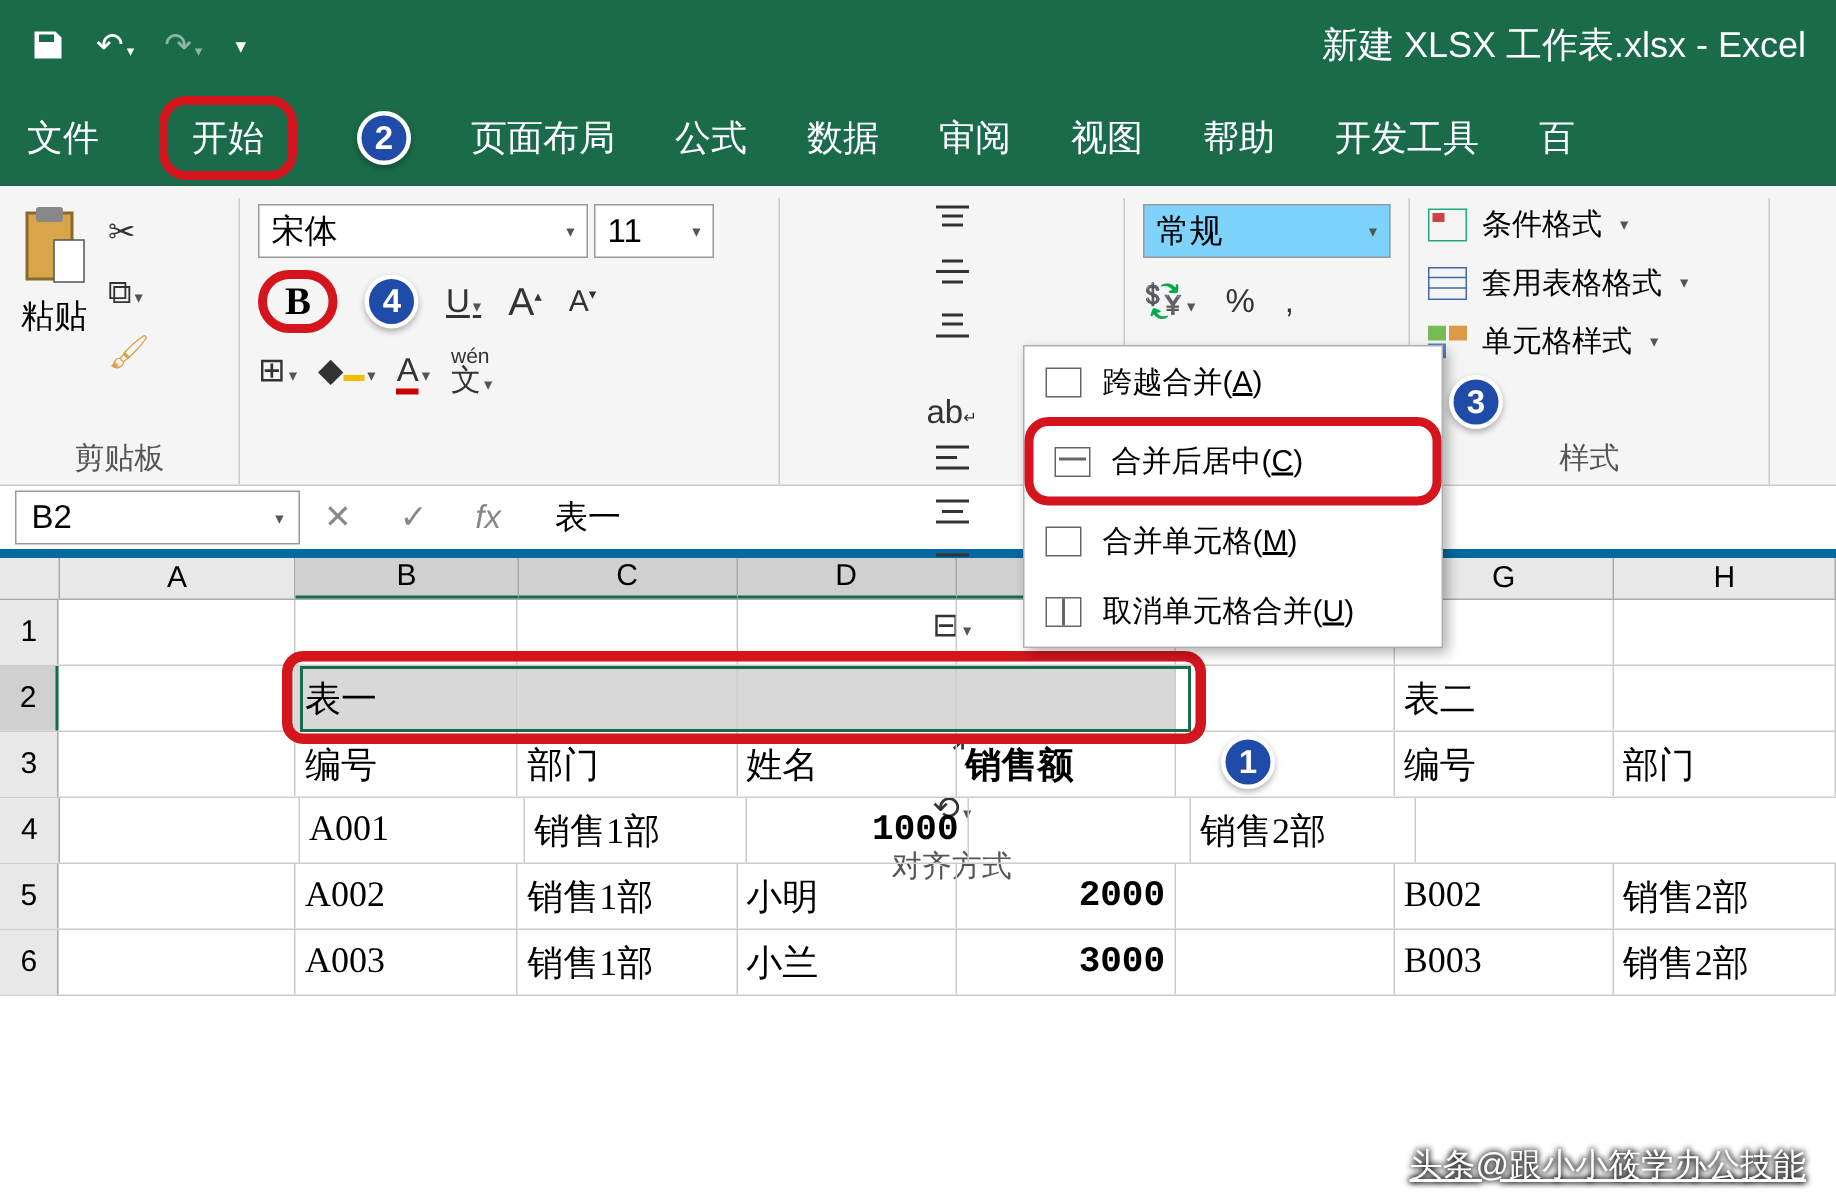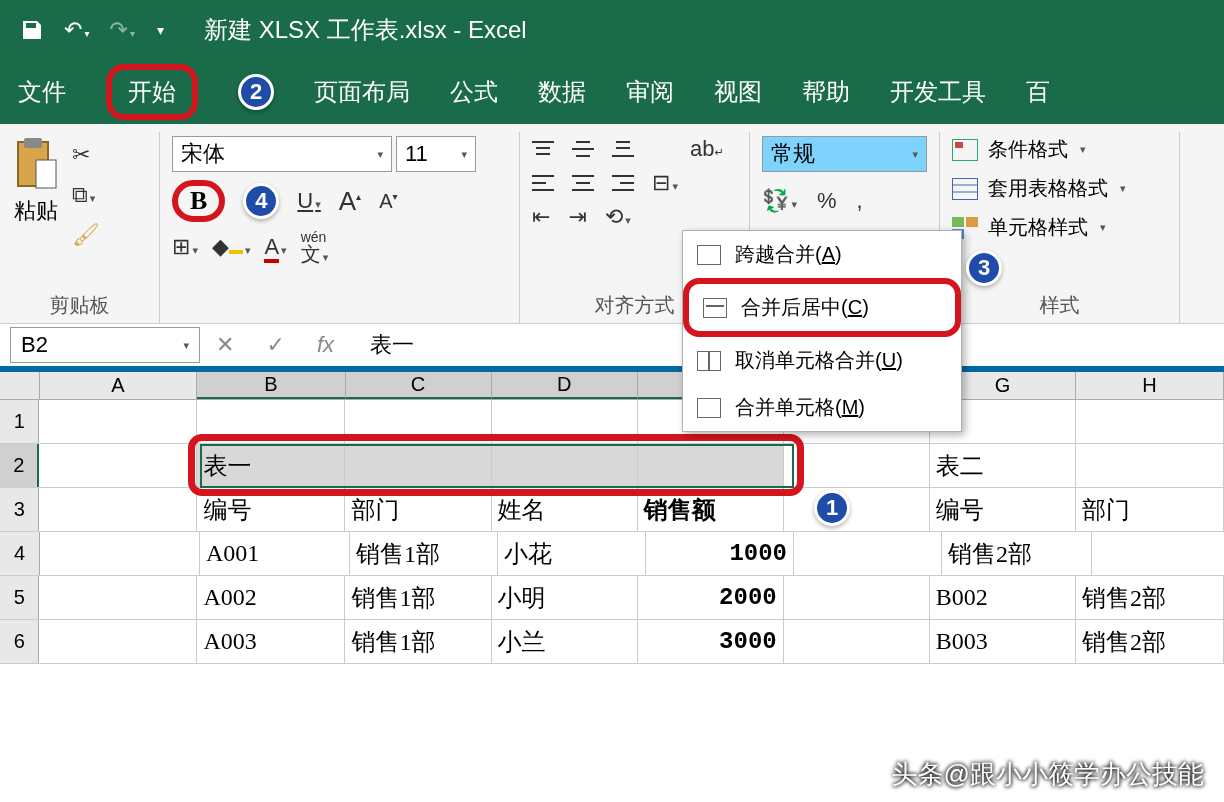--- a/index.html
+++ b/index.html
@@ -2,21 +2,21 @@
 <html><head>
 <meta charset="utf-8">
 <style>
 * { box-sizing: border-box; margin: 0; padding: 0; }
 body { font-family: "Microsoft YaHei", SimSun, sans-serif; background: #fff; width: 1224px; height: 802px; overflow: hidden; position: relative; }
 .titlebar { background: #1a6b4a; height: 60px; display: flex; align-items: center; padding: 0 20px; color: #fff; }
 .titlebar .save-icon { width: 24px; height: 24px; margin-right: 20px; }
 .titlebar .undo-redo { display: flex; gap: 20px; align-items: center; margin-right: 40px; }
 .titlebar .undo-icon, .titlebar .redo-icon { font-size: 22px; }
 .titlebar .dd { font-size: 10px; margin-left: 2px; }
-.titlebar .title { flex: 1; text-align: left; font-size: 24px; }
+.titlebar .title { flex: 1; text-align: right; font-size: 24px; }
 .menubar { background: #1a6b4a; height: 64px; display: flex; align-items: center; gap: 40px; padding: 0 18px; color: #fff; font-size: 24px; }
 .menubar .mitem { cursor: pointer; }
 .mitem-highlight { border: 6px solid #d4151e; border-radius: 18px; padding: 6px 16px; }
 .badge { display: inline-flex; align-items: center; justify-content: center; width: 36px; height: 36px; border-radius: 50%; background: #1f4ca8; color: #fff; font-weight: bold; font-size: 22px; border: 3px solid #fff; box-shadow: 0 2px 4px rgba(0,0,0,0.3); }
 .ribbon { background: #f5f5f5; border-bottom: 1px solid #ccc; height: 200px; display: flex; padding-top: 8px; }
 .rgroup { border-right: 1px solid #ccc; padding: 4px 12px 4px 12px; display: flex; flex-direction: column; justify-content: space-between; }
 .rgroup-label { text-align: center; font-size: 20px; color: #555; margin-top: 4px; }
 .clip-group { width: 160px; }
 .clip-top { display: flex; gap: 12px; height: 140px; }
 .paste-block { display: flex; flex-direction: column; align-items: center; gap: 4px; }
@@ -26,21 +26,21 @@
 .font-group { width: 360px; }
 .font-row1 { display: flex; gap: 4px; margin-bottom: 8px; text-align: right; }
 .font-name-box { border: 1px solid #999; background: #fff; height: 36px; width: 220px; display: flex; align-items: center; padding: 0 8px; font-size: 22px; }
 .font-size-box { border: 1px solid #999; background: #fff; height: 36px; width: 80px; display: flex; align-items: center; padding: 0 8px; font-size: 22px; }
 .font-row2 { display: flex; gap: 18px; align-items: center; margin-bottom: 8px; }
 .bold-btn { font-weight: bold; font-size: 26px; font-family: "Times New Roman"; }
 .bold-highlight { border: 6px solid #d4151e; border-radius: 24px; padding: 0 12px; display: inline-block; }
 .font-row3 { display: flex; gap: 14px; align-items: center; }
 .ico { font-size: 22px; color: #333; }
 .align-group { width: 230px; }
-.align-row { display: flex; gap: 18px; margin-bottom: 8px; align-items: center; }
+.align-row { display: flex; gap: 18px; margin-bottom: 8px; align-items: center; flex-direction: column; }
 .align-ico { width: 22px; height: 18px; }
 .num-group { width: 190px; }
 .num-row1 { border: 1px solid #999; background: #7dd3fc; height: 36px; display: flex; align-items: center; padding: 0 8px; font-size: 22px; margin-bottom: 16px; }
 .num-row2 { display: flex; gap: 20px; align-items: center; }
 .style-group { width: 240px; }
 .style-item { display: flex; gap: 10px; align-items: center; font-size: 20px; margin-bottom: 12px; }
 .style-ico { width: 26px; height: 22px; }
 .dropdown-caret { font-size: 11px; color: #555; margin-left: 2px; }
 .merge-menu { position: absolute; left: 682px; top: 230px; width: 280px; background: #fff; border: 1px solid #b0b0b0; box-shadow: 3px 3px 8px rgba(0,0,0,0.3); z-index: 100; }
 .merge-item { display: flex; align-items: center; gap: 14px; padding: 10px 14px; font-size: 20px; cursor: pointer; }
@@ -57,21 +57,21 @@
 .corner { width: 40px; background: #e8e8e8; border-right: 1px solid #aaa; }
 .row { display: flex; height: 44px; border-bottom: 1px solid #ccc; }
 .rh { width: 40px; background: #e8e8e8; border-right: 1px solid #aaa; display: flex; align-items: center; justify-content: center; font-size: 20px; font-family: Arial; }
 .rh.sel { background: #d0d0d0; border-right: 2px solid #1a6b4a; }
 .cell { border-right: 1px solid #ccc; display: flex; align-items: center; padding: 0 6px; font-size: 24px; font-family: SimSun; }
 .cell.selrow { background: #d8d8d8; }
 .cell.num { justify-content: flex-end; font-family: "Courier New"; }
 .cA { width: 160px; } .cB { width: 150px; } .cC { width: 148px; } .cD { width: 148px; } .cE { width: 148px; font-weight: bold; } .cF { width: 148px; } .cG { width: 148px; } .cH { width: 150px; }
 .sel-rect { position: absolute; border: 2px solid #1a6b4a; pointer-events: none; }
 .hi-row-rect { position: absolute; border: 7px solid #d4151e; border-radius: 14px; pointer-events: none; }
-.watermark { position: absolute; right: 20px; bottom: 10px; font-size: 26px; color: #fff; text-shadow: 0 0 4px #000, 0 0 4px #000; z-index: 200; }
+.watermark { position: absolute; right: 20px; bottom: 10px; font-size: 22px; color: #fff; text-shadow: 0 0 4px #000, 0 0 4px #000; z-index: 200; text-decoration: underline; }
 .ulet { text-decoration: underline; }
 </style>
 </head>
 <body>
 
 <div class="titlebar">
   <svg class="save-icon" viewBox="0 0 24 24">
       <path fill="#fff" d="M3 3h14l4 4v14H3V3zm3 2v5h10V5H6zm1 9h10v5H7v-5z"></path>
     </svg>
   <div class="undo-redo">
@@ -245,28 +245,28 @@
     <div class="merge-ico"></div>
     <span><span>跨越合并</span>(<span class="ulet">A</span>)</span>
   </div>
   <div class="merge-item merge-hi">
     <div class="merge-ico">
         <div style="position:absolute;left:2px;top:6px;width:18px;height:2px;background:#666"></div>
       </div>
     <span><span>合并后居中</span>(<span class="ulet">C</span>)</span>
   </div>
   <div class="merge-item">
+    <div class="merge-ico"></div>
+    <span><span>合并单元格</span>(<span class="ulet">M</span>)</span>
+  </div>
+  <div class="merge-item">
     <div class="merge-ico">
         <div style="position:absolute;left:10px;top:0;width:2px;height:18px;background:#666"></div>
       </div>
     <span><span>取消单元格合并</span>(<span class="ulet">U</span>)</span>
-  </div>
-  <div class="merge-item">
-    <div class="merge-ico"></div>
-    <span><span>合并单元格</span>(<span class="ulet">M</span>)</span>
   </div>
 </div>
 <span class="badge" style="position:absolute;left:966px;top:250px;z-index:101">3</span>
 
 <div class="formula-bar">
   <div class="name-box">
       <span>B2</span>
       <span style="margin-left:auto" class="dropdown-caret">▾</span>
     </div>
   <span class="fb-ico">✕</span>
@@ -319,21 +319,20 @@
     <div class="cell cE">销售额</div>
     <div class="cell cF"></div>
     <div class="cell cG">编号</div>
     <div class="cell cH">部门</div>
   </div>
   <div class="row">
     <div class="rh">4</div>
     <div class="cell cA"></div>
     <div class="cell cB">A001</div>
     <div class="cell cC">销售1部</div>
-    <div class="cell cD">小花</div>
     <div class="cell cE num">1000</div>
     <div class="cell cF"></div>
     <div class="cell cH">销售2部</div>
   </div>
   <div class="row">
     <div class="rh">5</div>
     <div class="cell cA"></div>
     <div class="cell cB">A002</div>
     <div class="cell cC">销售1部</div>
     <div class="cell cD">小明</div>

